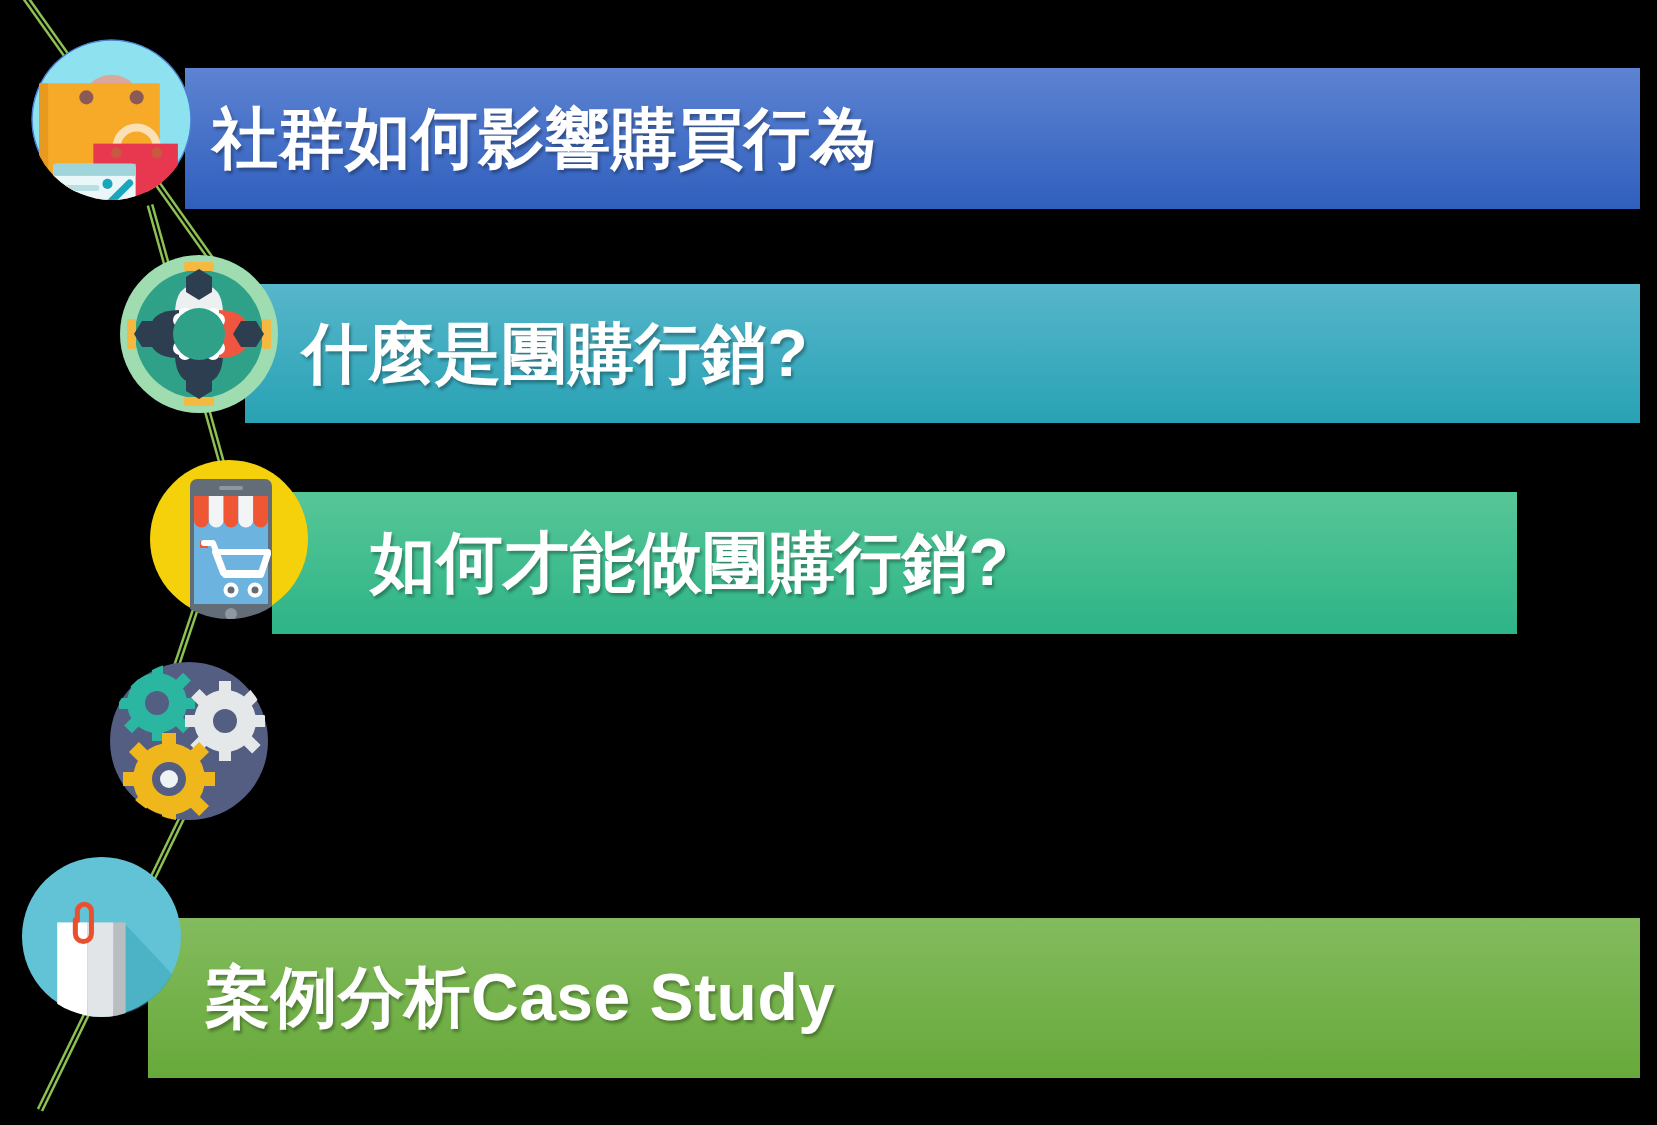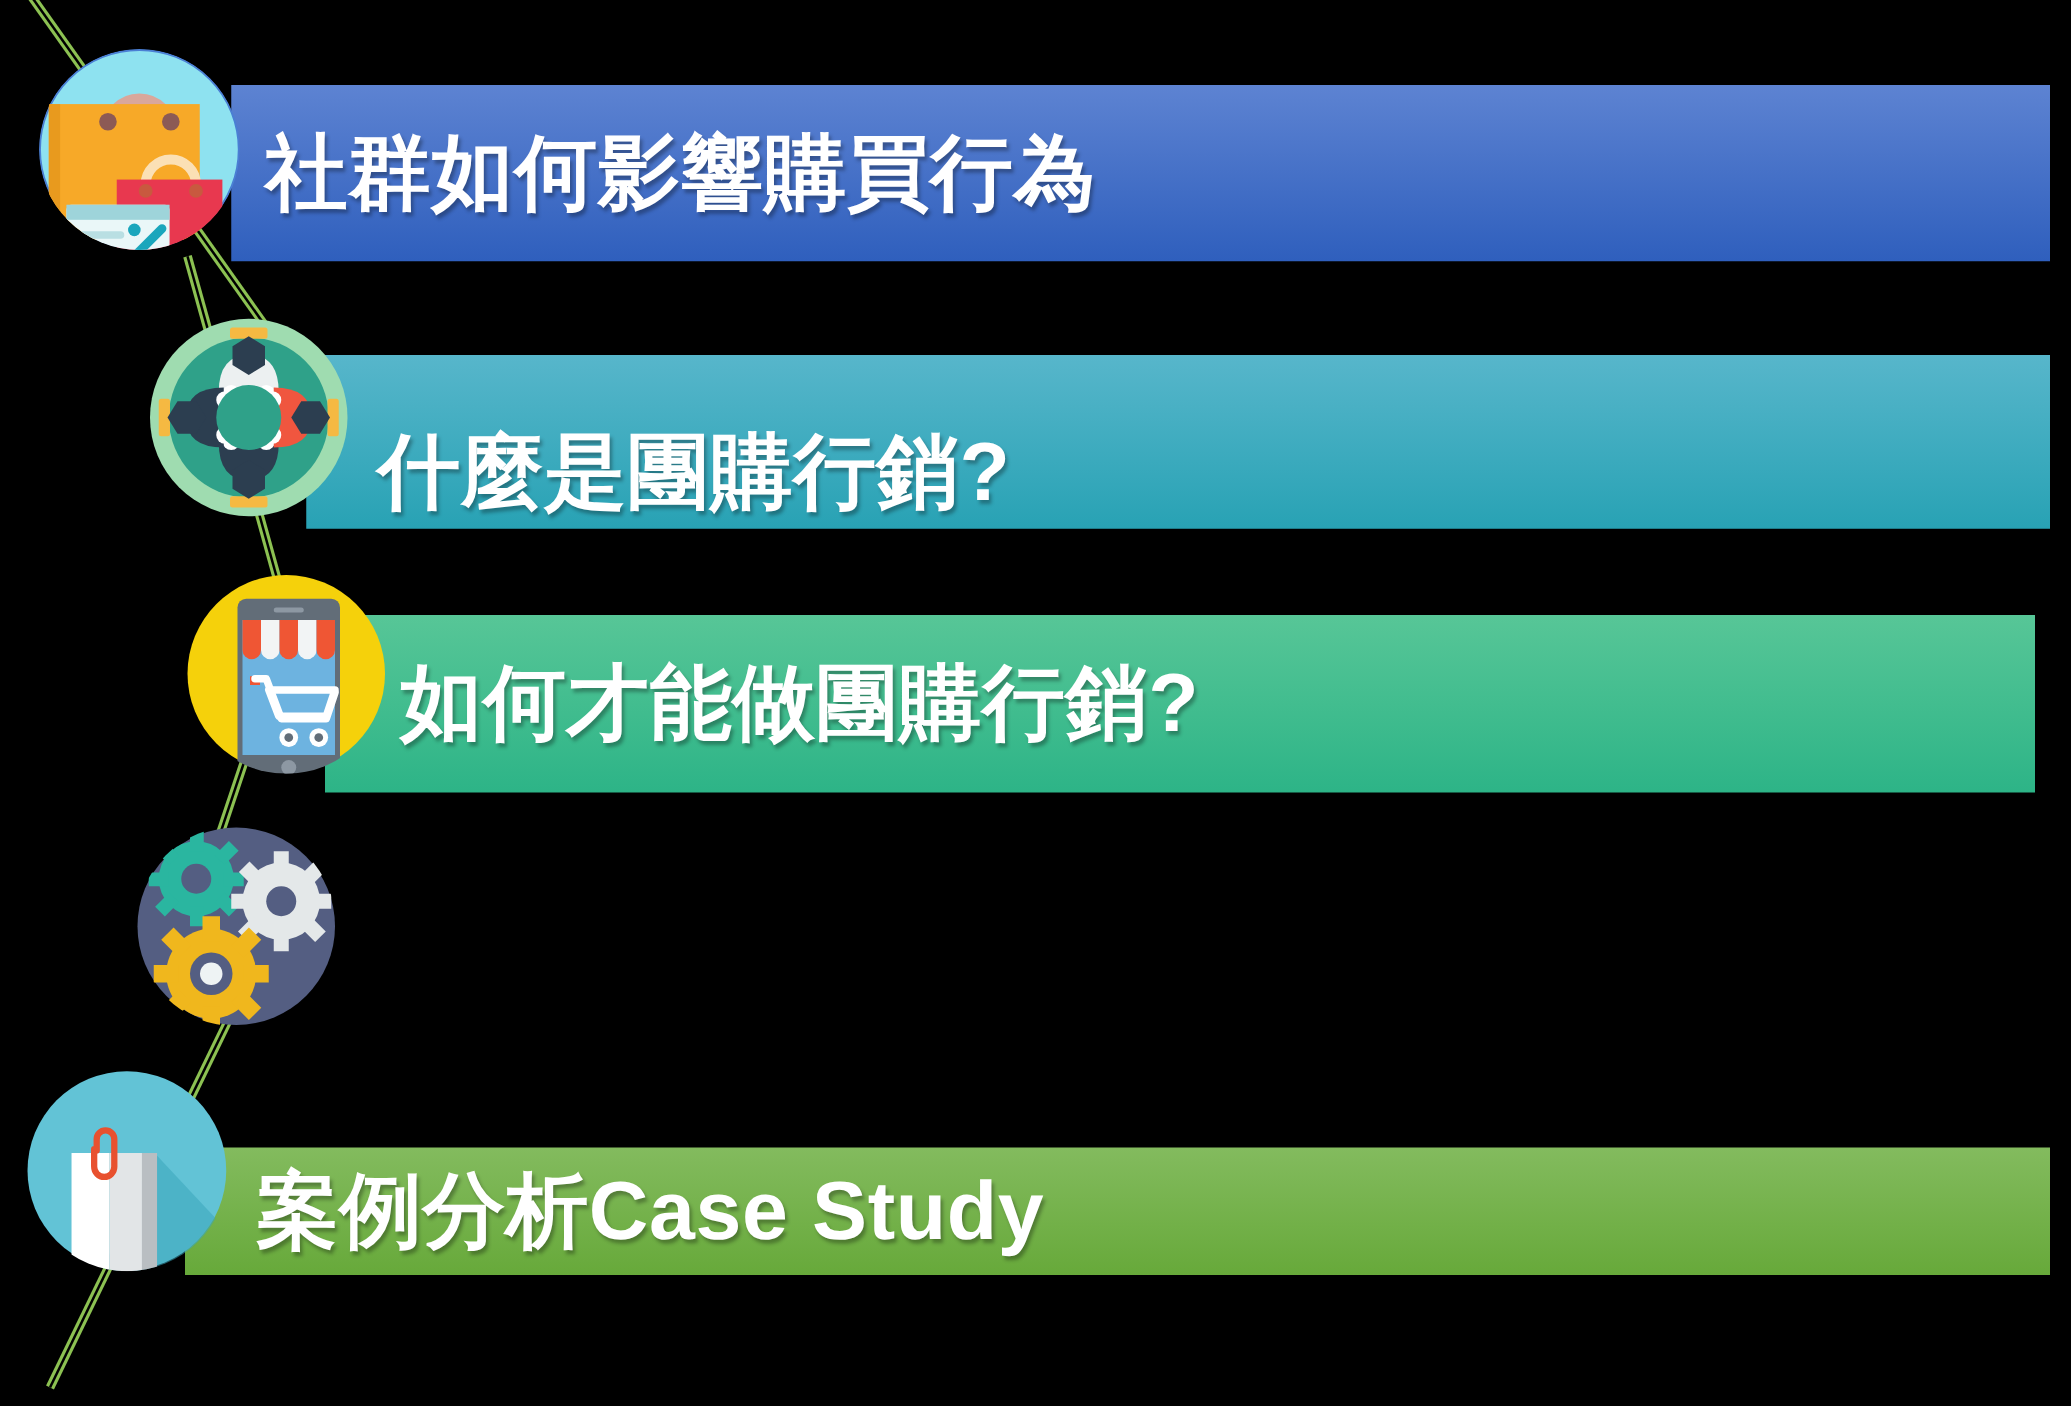--- a/index.html
+++ b/index.html
@@ -38,23 +38,23 @@
   .bar-label {
     color: #ffffff;
     font-weight: bold;
     letter-spacing: 0.5px;
     white-space: nowrap;
     text-shadow: 2px 3px 3px rgba(0,0,0,0.30);
   }
 
   .bar-1 { left: 185px; top: 68px;  width: 1455px; height: 141px; }
   .bar-2 { left: 245px; top: 284px; width: 1395px; height: 139px; }
-  .bar-3 { left: 260px; top: 492px; width: 1368px; height: 142px; }
+  .bar-3 { left: 272px; top: 492px; width: 1207px; height: 142px; padding-left: 38px; }
   .bar-4 { left: 228px; top: 705px; width: 1412px; height: 140px; }
-  .bar-5 { left: 148px; top: 918px; width: 1492px; height: 102px; }
+  .bar-5 { left: 148px; top: 918px; width: 1492px; height: 160px; }
 
   .bar-1 .bar-label { font-size: 66px; padding-left: 27px; }
   .bar-2 .bar-label { font-size: 66px; padding-left: 57px; }
   .bar-3 .bar-label { font-size: 66px; padding-left: 60px; }
   .bar-4 .bar-label { font-size: 66px; padding-left: 70px; }
   .bar-5 .bar-label { font-size: 66px; padding-left: 57px; }
 
   
   .icon-badge {
     position: absolute;
@@ -86,21 +86,21 @@
       <path d="M 150,205 L 232,500"></path>
       <path d="M 232,500 L 150,745"></path>
       <path d="M 210,760 L 40,1110"></path>
     </g>
   </svg>
 
   <div class="bar bar-1" style="background: linear-gradient(180deg,#5d83d2 0%,#2f5fbd 100%);">
     <span class="bar-label">社群如何影響購買行為</span>
   </div>
 
-  <div class="bar bar-2" style="background: linear-gradient(180deg,#57b6cb 0%,#28a2b4 100%); align-items: flex-end;">
+  <div class="bar bar-2" style="background: linear-gradient(180deg,#57b6cb 0%,#28a2b4 100%);">
     <span class="bar-label">什麼是團購行銷?</span>
   </div>
 
   <div class="bar bar-3" style="background: linear-gradient(180deg,#57c697 0%,#2db487 100%);">
     <span class="bar-label">如何才能做團購行銷?</span>
   </div>
 
 
   <div class="bar bar-5" style="background: linear-gradient(180deg,#83bb5e 0%,#67a93a 100%);">
     <span class="bar-label">案例分析Case Study</span>

